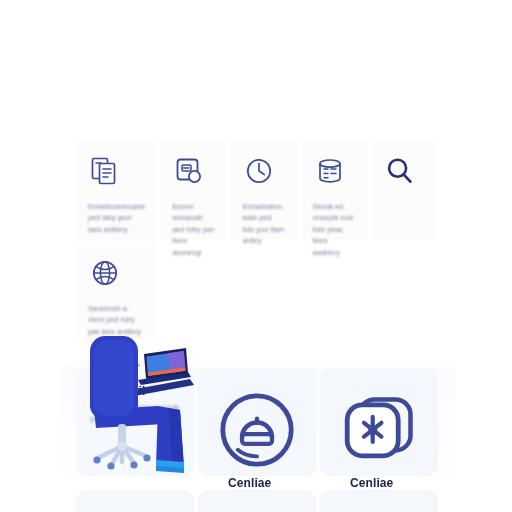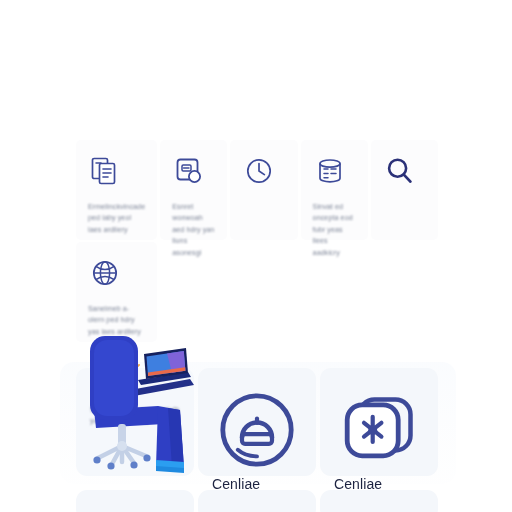--- a/index.html
+++ b/index.html
@@ -94,25 +94,26 @@
   .info-card.plain { background: #f4f7fb; }
 
   .card-badge {
     width: 30px;
     height: 30px;
     margin-bottom: 11px;
   }
   .card-badge svg { display: block; width: 100%; height: 100%; }
 
   .card-title {
-    font-size: 14px;
-    font-weight: 400;
+    font-size: 12px;
+    font-weight: 700;
     color: #1d2340;
     margin-bottom: 5px;
     letter-spacing: 0.1px;
+    margin-left: 16px;
   }
 
   .card-desc {
     font-size: 7.1px;
     line-height: 1.62;
     color: #7b8396;
     max-width: 100px;
   }
 
   
@@ -197,20 +198,21 @@
       <div class="feature-desc blurtext">Esnret wonwoah aed hdry yan liuns asonesgi</div>
     </div>
 
     <div class="feature-cell">
       <span class="feature-icon">
         <svg viewBox="0 0 34 34" fill="none" xmlns="http://www.w3.org/2000/svg">
           <circle cx="17" cy="17" r="11.2" stroke="#3d4a99" stroke-width="1.7"></circle>
           <path d="M17 9.6V17l5.4 3.6" stroke="#3d4a99" stroke-width="1.7" stroke-linecap="round" stroke-linejoin="round"></path>
         </svg>
       </span>
+      <div class="feature-desc blurtext">Ermsdnaton-wain ped hdo yoo flam ardicy</div>
     </div>
 
     <div class="feature-cell">
       <span class="feature-icon">
         <svg viewBox="0 0 34 34" fill="none" xmlns="http://www.w3.org/2000/svg">
           <ellipse cx="17" cy="9.6" rx="10" ry="3.6" stroke="#3d4a99" stroke-width="1.7"></ellipse>
           <path d="M7 9.6v14.6c0 2 4.5 3.6 10 3.6s10-1.6 10-3.6V9.6" stroke="#3d4a99" stroke-width="1.7"></path>
           <line x1="11" y1="15" x2="15" y2="15" stroke="#3d4a99" stroke-width="1.5" stroke-linecap="round"></line>
           <line x1="18" y1="15" x2="23" y2="15" stroke="#3d4a99" stroke-width="1.5" stroke-linecap="round"></line>
           <line x1="11" y1="19.5" x2="15" y2="19.5" stroke="#3d4a99" stroke-width="1.5" stroke-linecap="round"></line>

